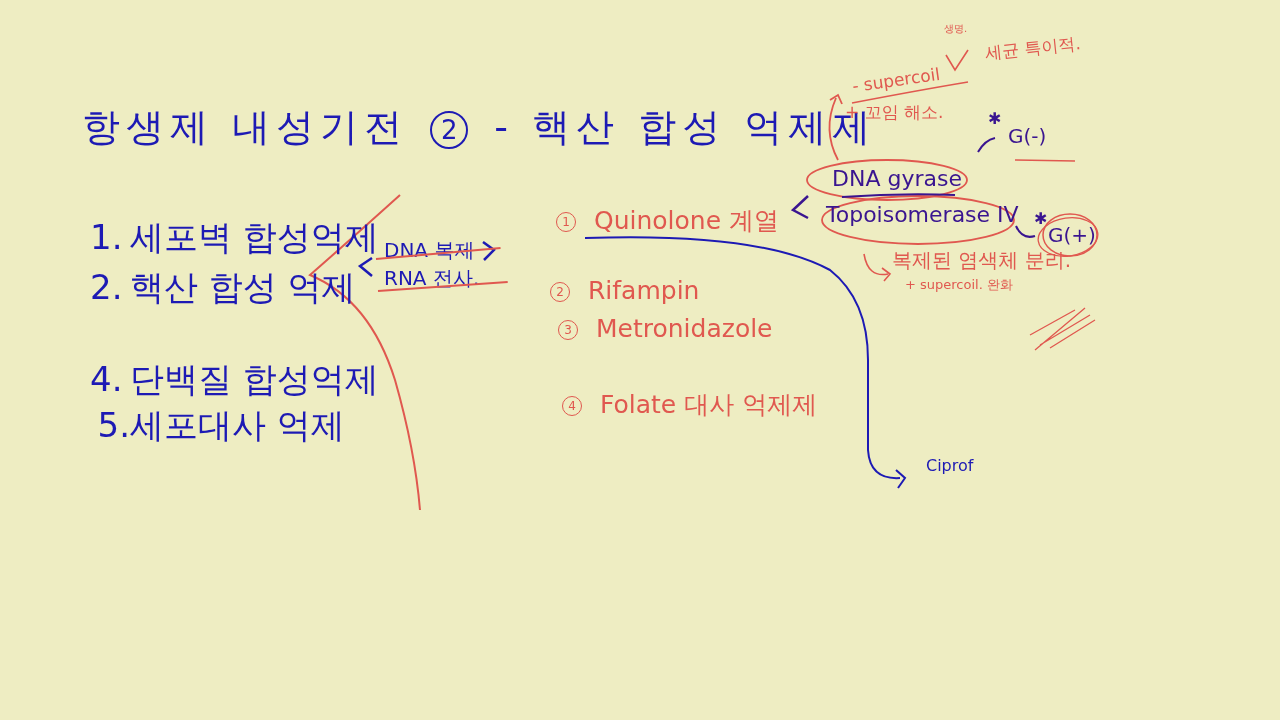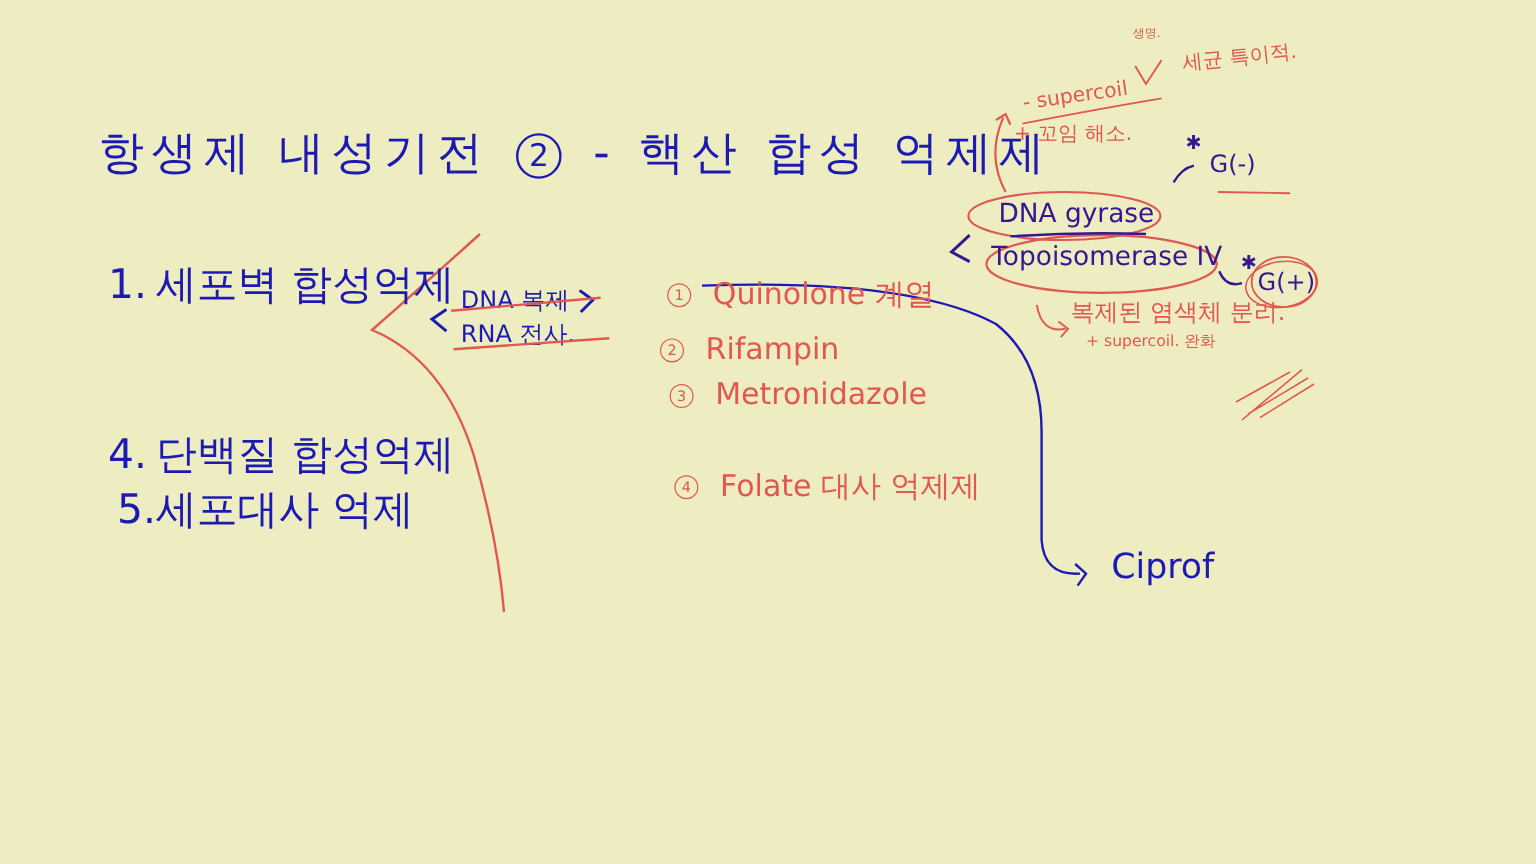--- a/index.html
+++ b/index.html
@@ -127,33 +127,36 @@
   <div class="txt title ink-blue">
     <span>항생제 내성기전</span>
     <span class="circ">2</span>
     <span>-</span>
     <span>핵산 합성 억제제</span>
   </div>
 
   <div class="txt mech-item ink-blue" style="top:220px;">
     <span class="num">1.</span><span>세포벽 합성억제</span>
   </div>
+  <div class="txt mech-item ink-blue" style="top:270px;">
+    <span class="num">2.</span><span>핵산 합성 억제</span>
+  </div>
   <div class="txt mech-item ink-blue" style="top:362px;">
     <span class="num">4.</span><span>단백질 합성억제</span>
   </div>
   <div class="txt mech-item ink-blue" style="top:408px;text-align:right;">
     <span class="num">5.</span><span>세포대사 억제</span>
   </div>
 
   <div class="txt med ink-blue" style="left:384px; top:240px; font-size:20px;">DNA 복제</div>
   <div class="txt med ink-blue" style="left:384px; top:268px; font-size:20px;">RNA 전사.</div>
   <div class="strike" style="left:376px; top:258px; width:125px; transform:rotate(-5deg);"></div>
   <div class="strike" style="left:378px; top:290px; width:130px; transform:rotate(-4deg);"></div>
 
-  <div class="txt drug-item ink-red" style="left:556px; top:208px;margin-top:24px;">
+  <div class="txt drug-item ink-red" style="left:556px; top:208px;">
     <span class="num">1</span><span>Quinolone 계열</span>
   </div>
   <div class="txt drug-item ink-red" style="left:550px; top:278px;">
     <span class="num">2</span><span>Rifampin</span>
   </div>
   <div class="txt drug-item ink-red" style="left:558px; top:316px;">
     <span class="num">3</span><span>Metronidazole</span>
   </div>
   <div class="txt drug-item ink-red" style="left:562px; top:392px;">
     <span class="num">4</span><span>Folate 대사 억제제</span>
@@ -165,15 +168,15 @@
   <div class="txt small ink-red" style="left:852px; top:72px; transform:rotate(-8deg);">- supercoil</div>
   <div class="txt small ink-red" style="left:845px; top:104px;">+ 꼬임 해소.</div>
   <div class="txt small ink-red" style="left:944px; top:24px; font-size:10px;">생명.</div>
   <div class="txt small ink-red" style="left:985px; top:40px; transform:rotate(-6deg);">세균 특이적.</div>
   <div class="txt small ink-red" style="left:892px; top:250px; font-size:20px;">복제된 염색체 분리.</div>
   <div class="txt small ink-red" style="left:905px; top:278px; font-size:13px;">+ supercoil. 완화</div>
 
   <div class="txt ink-purple" style="left:1008px; top:126px; font-size:20px;">G(-)</div>
   <div class="txt ink-purple" style="left:1048px; top:225px; font-size:20px;">G(+)</div>
 
-  <div class="txt ink-blue" style="left:926px; top:458px; font-size:29px;">Ciprof</div>
+  <div class="txt ink-blue" style="left:926px; top:458px; font-size:16px;">Ciprof</div>
 
 </div>
 
 </body></html>

